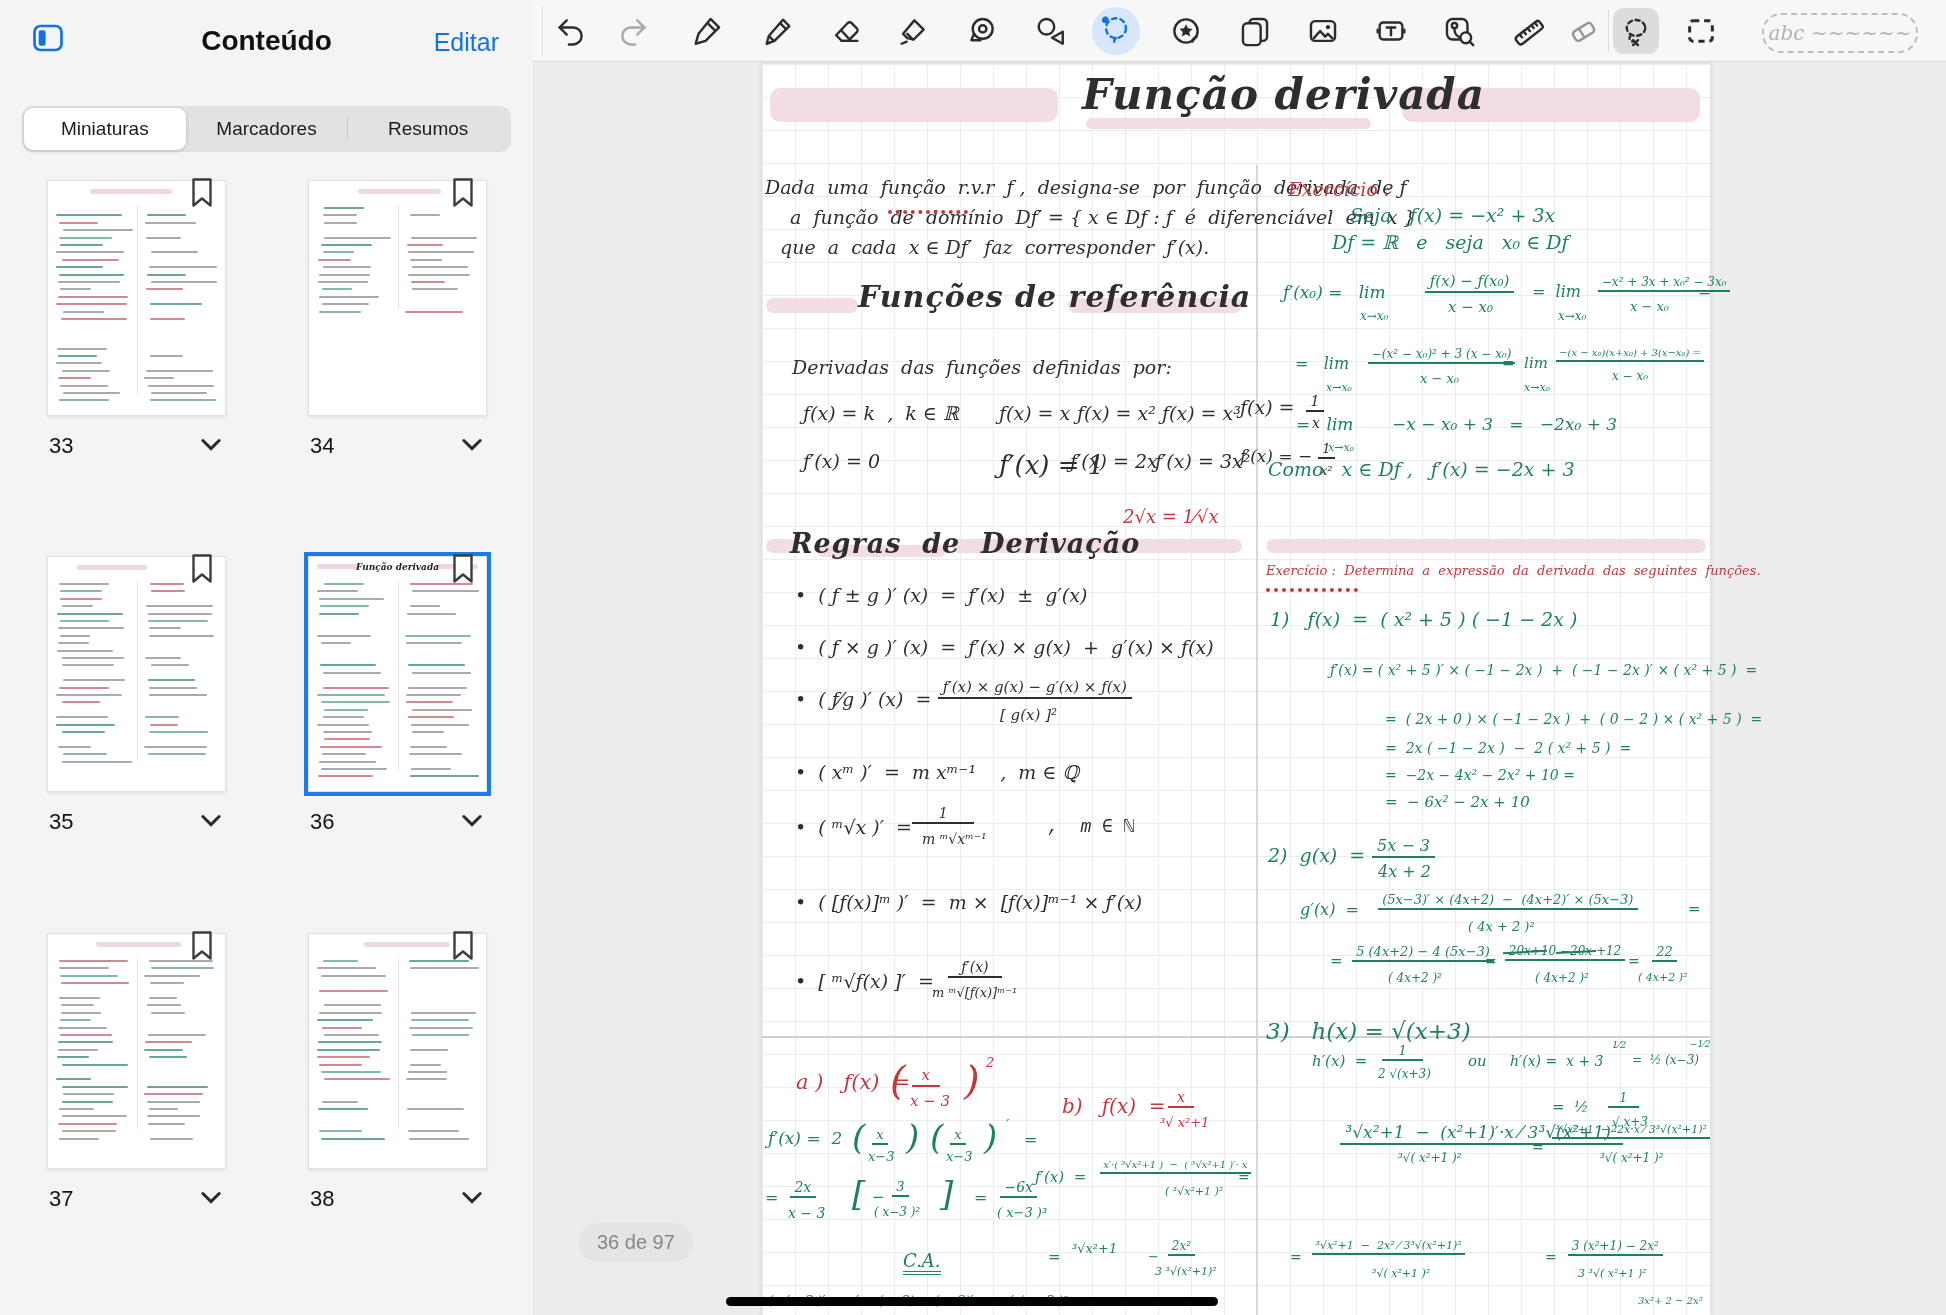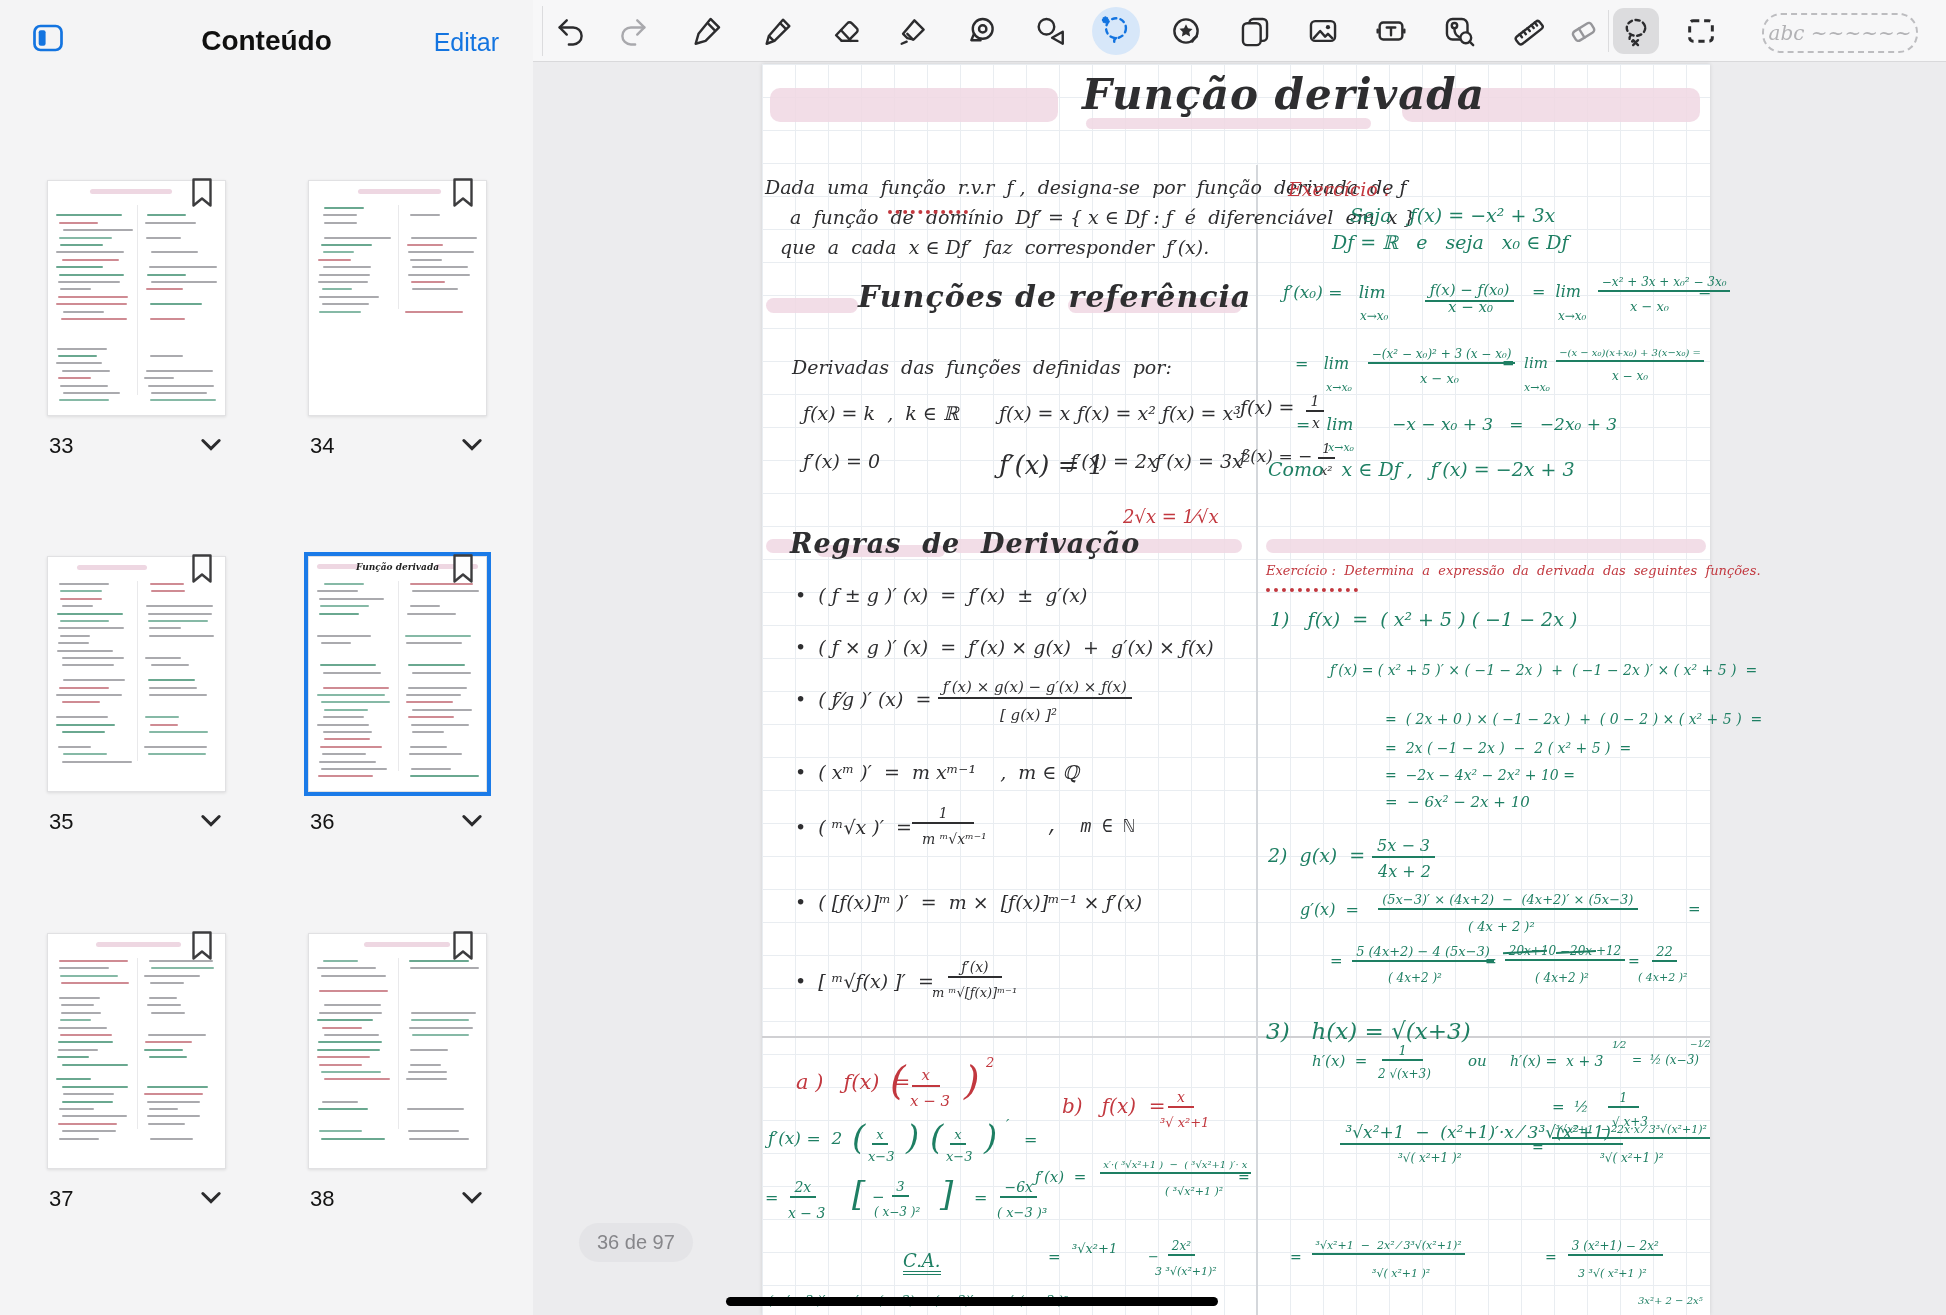--- a/index.html
+++ b/index.html
@@ -205,20 +205,31 @@
 
   <div class="sidebar">
     <div class="toggle-btn">
       <svg viewBox="0 0 24 24" fill="none" stroke="#1374e0" stroke-width="1.8">
         <rect x="3" y="4" width="18" height="16" rx="4"></rect>
         <rect x="5.8" y="6.8" width="4.6" height="10.4" rx="1.4" fill="#1374e0" stroke="none"></rect>
       </svg>
     </div>
     <div class="sidebar-title">Conteúdo</div>
     <button class="edit-btn">Editar</button>
+    <div class="segmented" id="tabs">
+        <div class="segment active">
+          <span>Miniaturas</span>
+        </div>
+        <div class="segment">
+          <span>Marcadores</span>
+        </div>
+        <div class="segment">
+          <span>Resumos</span>
+        </div>
+      </div>
     <div id="thumbs">
         <div class="thumb" style="left: 47px; top: 180px;">
           <div class="thumb-pink" style="left:42px;top:8px;width:82px;"></div>
           <div class="thumb-vline" style="left:89px;top:24px;height:190px;"></div>
           <div class="scrib" style="left:8px;top:33.4px;width:66px;background:#6aa890;"></div>
           <div class="scrib" style="left:99px;top:33.4px;width:39px;background:#6aa890;"></div>
           <div class="scrib" style="left:11px;top:40.8px;width:39px;background:#cf8b93;"></div>
           <div class="scrib" style="left:97px;top:40.8px;width:51px;background:#aaaaae;"></div>
           <div class="scrib" style="left:15px;top:48.199999999999996px;width:70px;background:#aaaaae;"></div>
           <div class="scrib" style="left:11px;top:55.599999999999994px;width:53px;background:#86b9a6;"></div>
@@ -553,21 +564,21 @@
       <div class="ink" style="left: 1048px; top: 818px; font-size: 18px; color: rgb(46, 46, 48); font-family: Liberation Mono, monospace;">,  m ∈ ℕ</div>
       <div class="ink" style="left: 795px; top: 893px; font-size: 19px; color: rgb(46, 46, 48);">•  ( [ƒ(x)]ᵐ )′  =  m ×  [ƒ(x)]ᵐ⁻¹ × ƒ′(x)</div>
       <div class="ink" style="left: 795px; top: 972px; font-size: 19px; color: rgb(46, 46, 48);">•  [ ᵐ√ƒ(x) ]′  =</div>
       <div class="ink bar" style="left: 948px; top: 960px; font-size: 14px; color: rgb(46, 46, 48);">   ƒ′(x)   </div>
       <div class="ink" style="left: 932px; top: 986px; font-size: 13px; color: rgb(46, 46, 48);">m ᵐ√[ƒ(x)]ᵐ⁻¹</div>
       <div class="ink" style="left: 1288px; top: 180px; font-size: 19px; color: rgb(194, 56, 63);">Exercício :</div>
       <div class="ink" style="left: 1350px; top: 206px; font-size: 19px; color: rgb(30, 127, 99);">Seja   ƒ(x) = −x² + 3x</div>
       <div class="ink" style="left: 1332px; top: 233px; font-size: 19px; color: rgb(30, 127, 99);">Dƒ = ℝ   e   seja   x₀ ∈ Dƒ</div>
       <div class="ink" style="left: 1283px; top: 284px; font-size: 17px; color: rgb(30, 127, 99);">ƒ′(x₀) =   lim</div>
       <div class="ink" style="left: 1360px; top: 310px; font-size: 12px; color: rgb(30, 127, 99);">x→x₀</div>
-      <div class="ink bar" style="left: 1425px; top: 274px; font-size: 15px; color: rgb(30, 127, 99); margin-top: 9px;"> ƒ(x) − ƒ(x₀) </div>
+      <div class="ink bar" style="left: 1425px; top: 274px; font-size: 15px; color: rgb(30, 127, 99);"> ƒ(x) − ƒ(x₀) </div>
       <div class="ink" style="left: 1448px; top: 300px; font-size: 15px; color: rgb(30, 127, 99);">x − x₀</div>
       <div class="ink" style="left: 1532px; top: 284px; font-size: 16px; color: rgb(30, 127, 99);">=  lim</div>
       <div class="ink" style="left: 1558px; top: 310px; font-size: 12px; color: rgb(30, 127, 99);">x→x₀</div>
       <div class="ink bar" style="left: 1598px; top: 276px; font-size: 12px; color: rgb(30, 127, 99);"> −x² + 3x + x₀² − 3x₀ </div>
       <div class="ink" style="left: 1630px; top: 300px; font-size: 13px; color: rgb(30, 127, 99);">x − x₀</div>
       <div class="ink" style="left: 1698px; top: 284px; font-size: 16px; color: rgb(30, 127, 99);">=</div>
       <div class="ink" style="left: 1295px; top: 356px; font-size: 16px; color: rgb(30, 127, 99);">=   lim</div>
       <div class="ink" style="left: 1326px; top: 382px; font-size: 11px; color: rgb(30, 127, 99);">x→x₀</div>
       <div class="ink bar" style="left: 1368px; top: 348px; font-size: 12px; color: rgb(30, 127, 99);"> −(x² − x₀)² + 3 (x − x₀) </div>
       <div class="ink" style="left: 1420px; top: 372px; font-size: 13px; color: rgb(30, 127, 99);">x − x₀</div>

